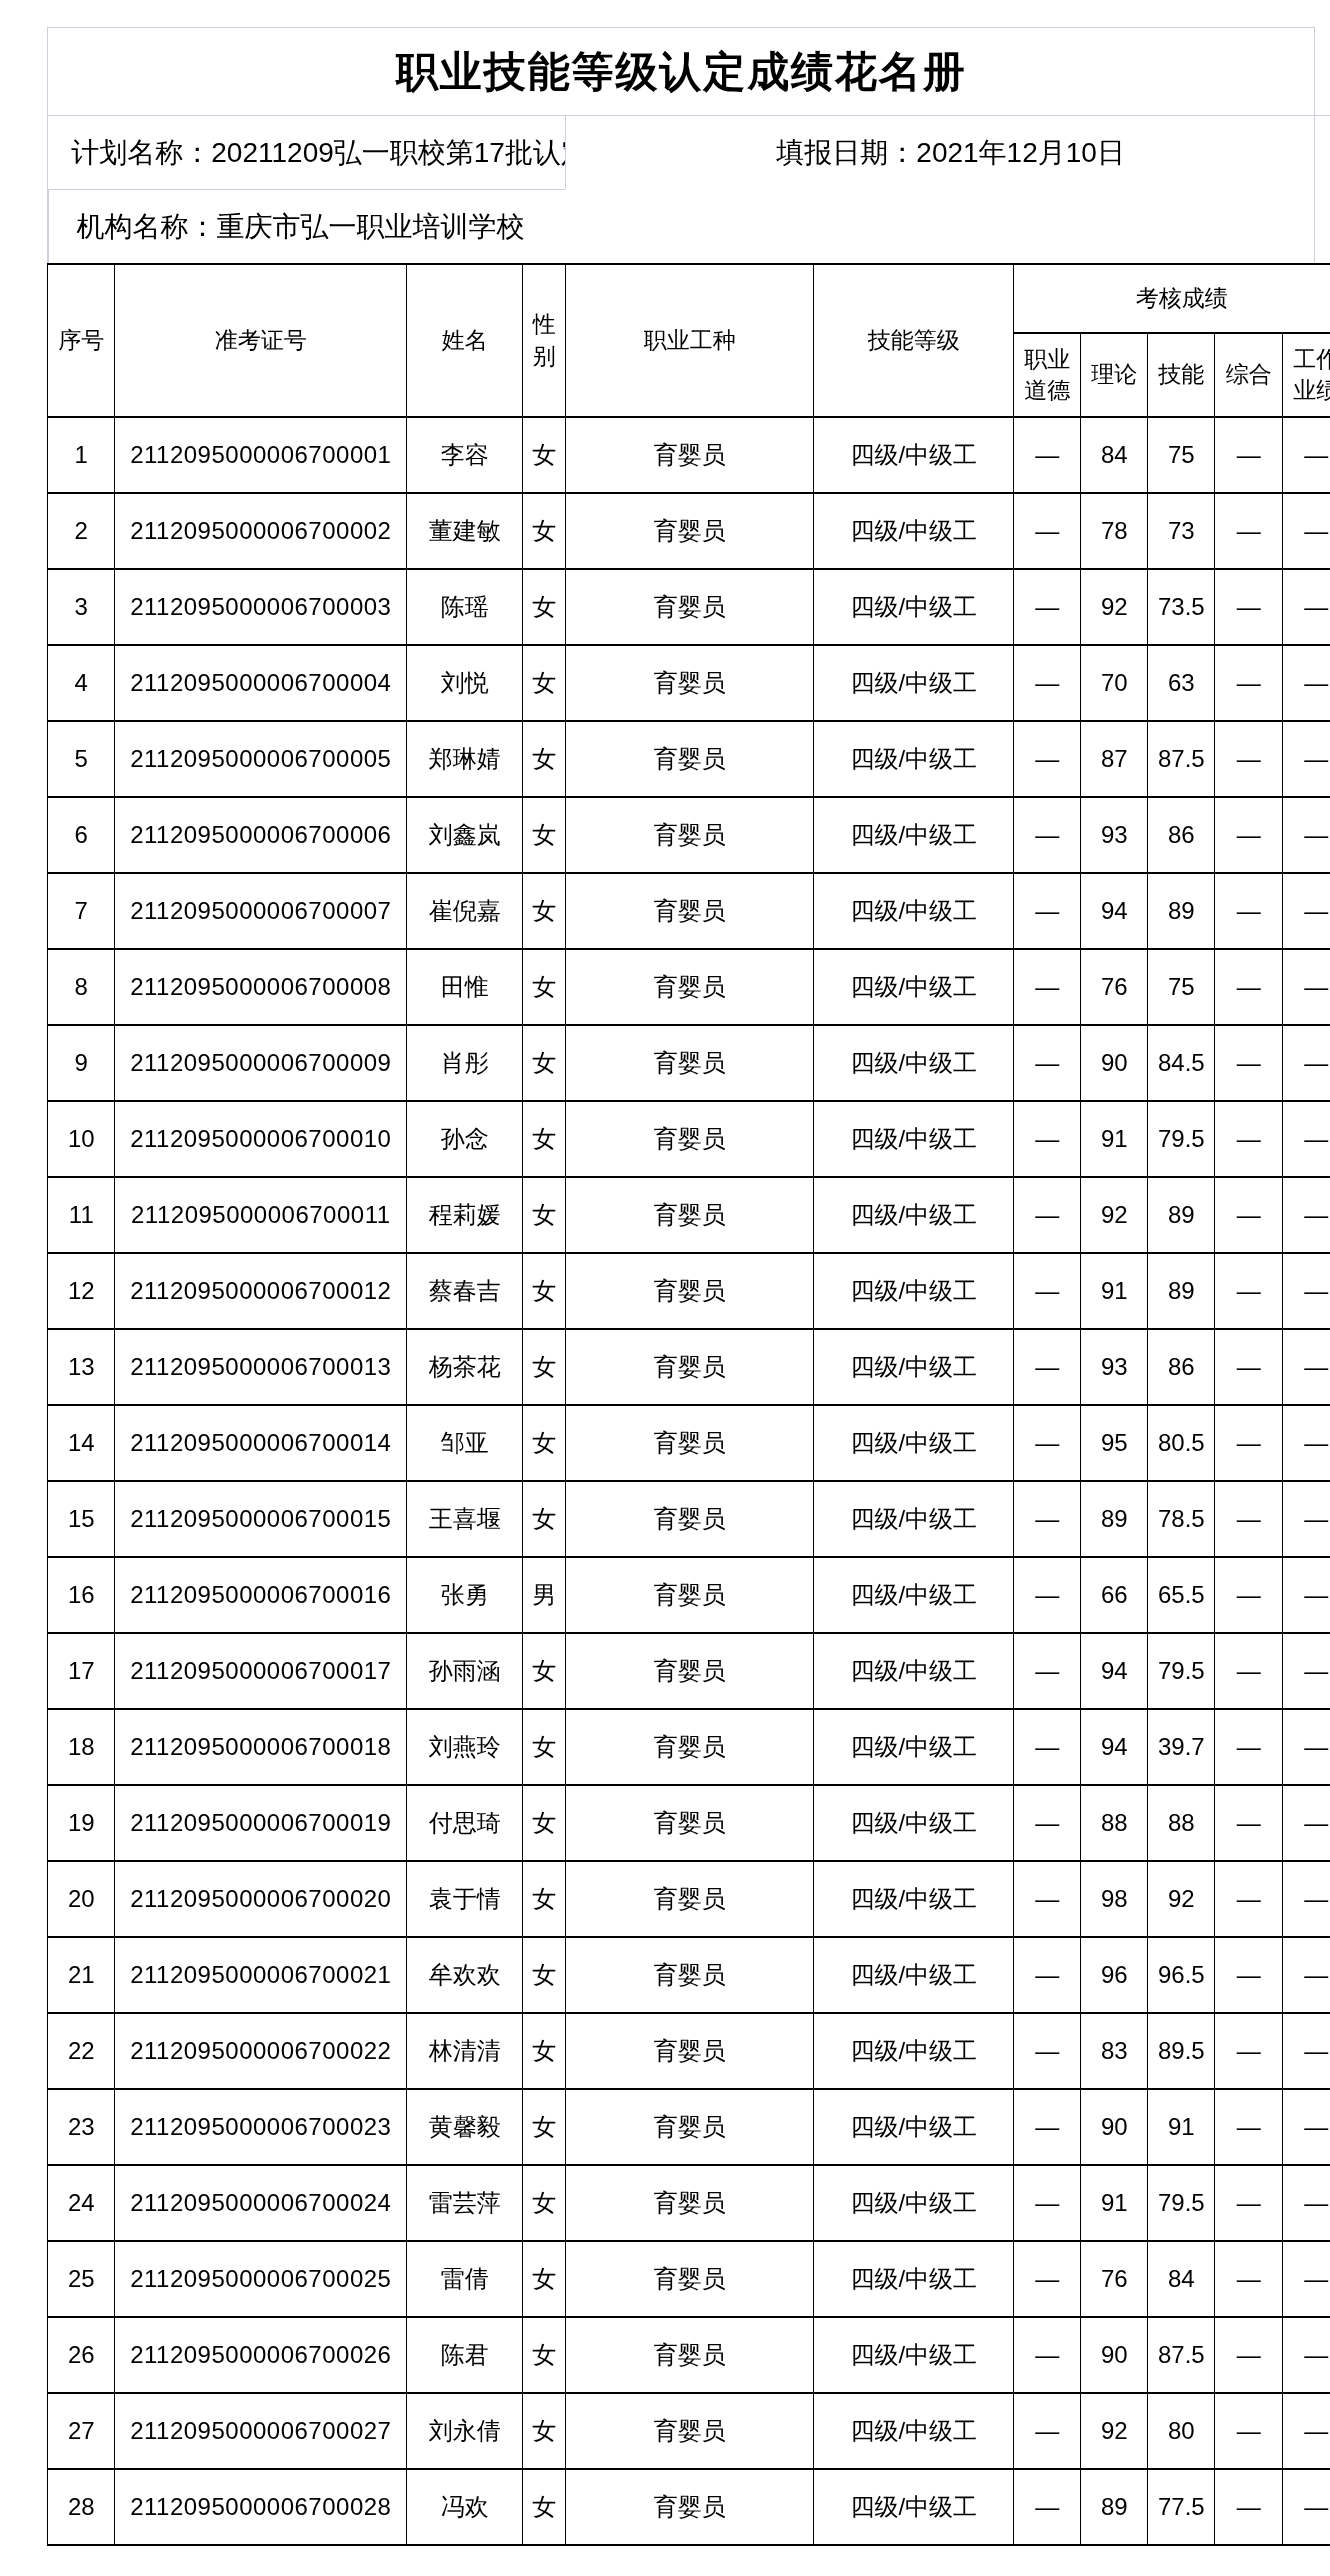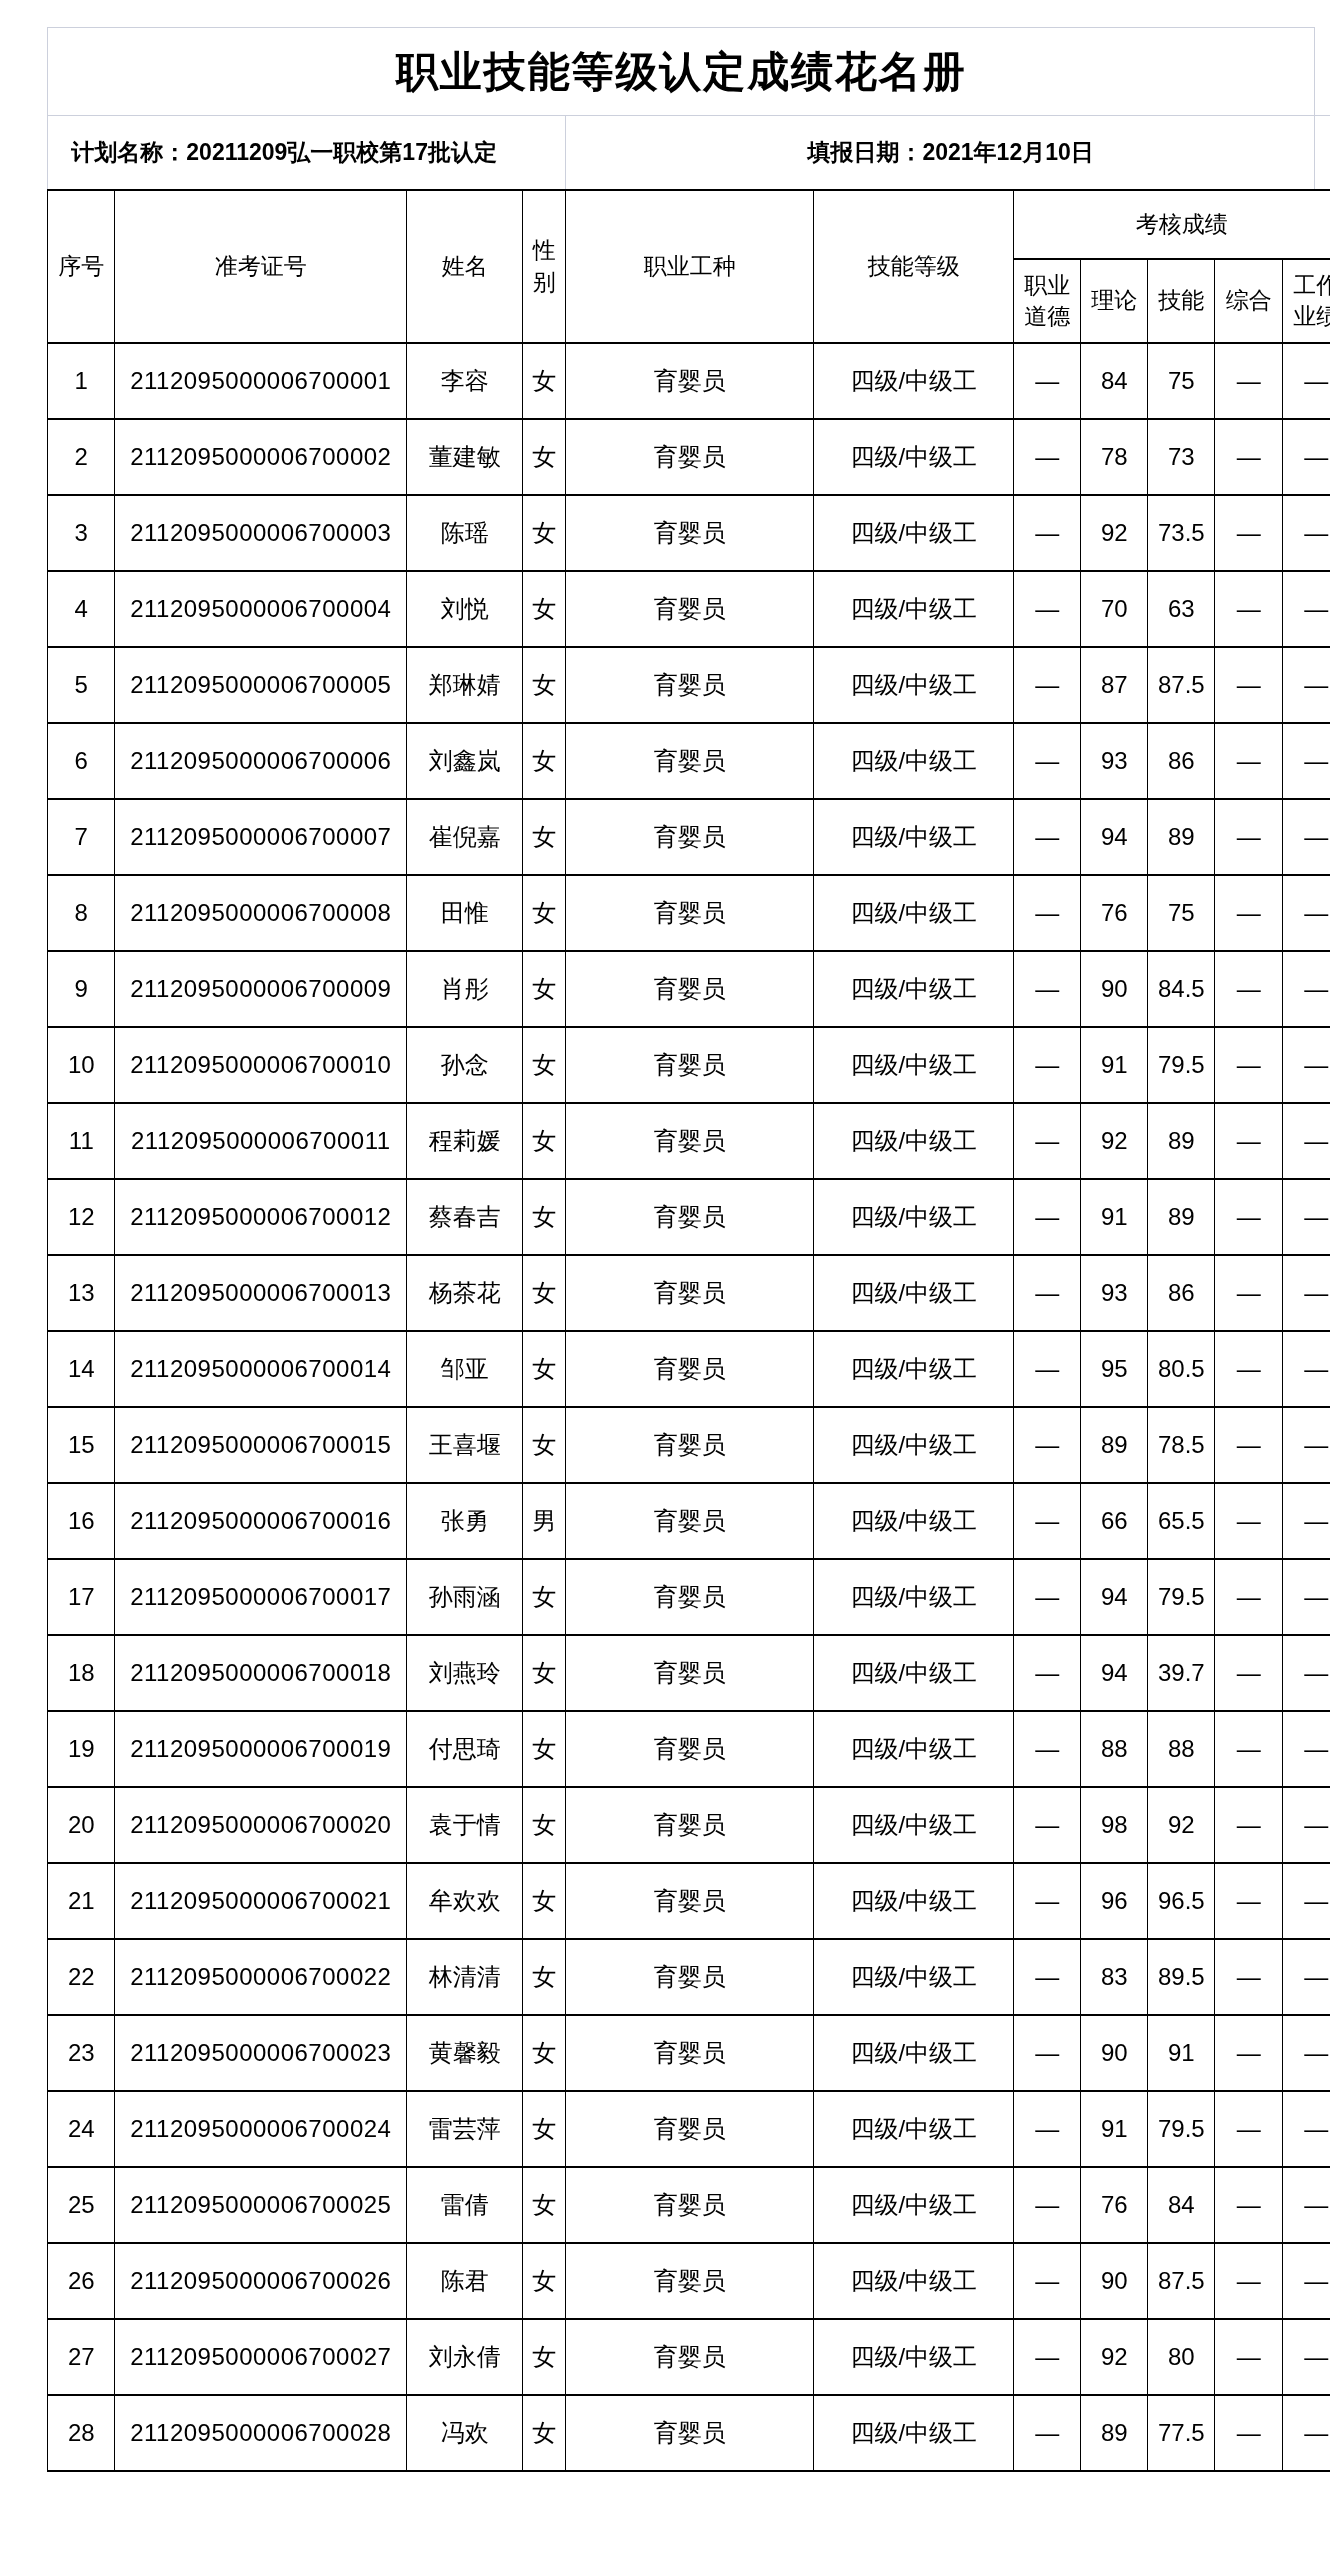--- a/index.html
+++ b/index.html
@@ -35,24 +35,23 @@
     display: grid;
     grid-template-columns: 517px 783px;
     grid-auto-rows: 74px;
     border-left: 1.9px solid #ccd0dc;
     border-right: 1.9px solid #ccd0dc;
   }
   .info-cell {
     border-top: 1.9px solid #ccd0dc;
     display: flex;
     align-items: center;
-    font-size: 23px;
+    font-size: 28px;
     white-space: nowrap;
     overflow: hidden;
-    font-weight: bold;
   }
   .info-left  { padding-left: 23px; justify-content: flex-start; }
   .info-right { padding-right: 13.4px; justify-content: center; border-left: 1.9px solid #ccd0dc; }
   
   table.score-table {
     border-collapse: collapse;
     table-layout: fixed;
     width: 1300px;
   }
   .score-table th, .score-table td {
@@ -84,20 +83,24 @@
   <div class="title-row">职业技能等级认定成绩花名册</div>
 
   <div class="info-grid">
     <div class="info-cell info-left">
       <span>计划名称：</span>
         <span>20211209弘一职校第17批认定</span>
     </div>
     <div class="info-cell info-right">
       <span>填报日期：</span>
         <span>2021年12月10日</span>
+    </div>
+    <div class="info-cell info-right">
+      <span>机构名称：</span>
+        <span>重庆市弘一职业培训学校</span>
     </div>
   </div>
 
   <table class="score-table">
     <colgroup>
       <col style="width:67px">
         <col style="width:292px">
         <col style="width:116px">
         <col style="width:43px">
       <col style="width:248px">

